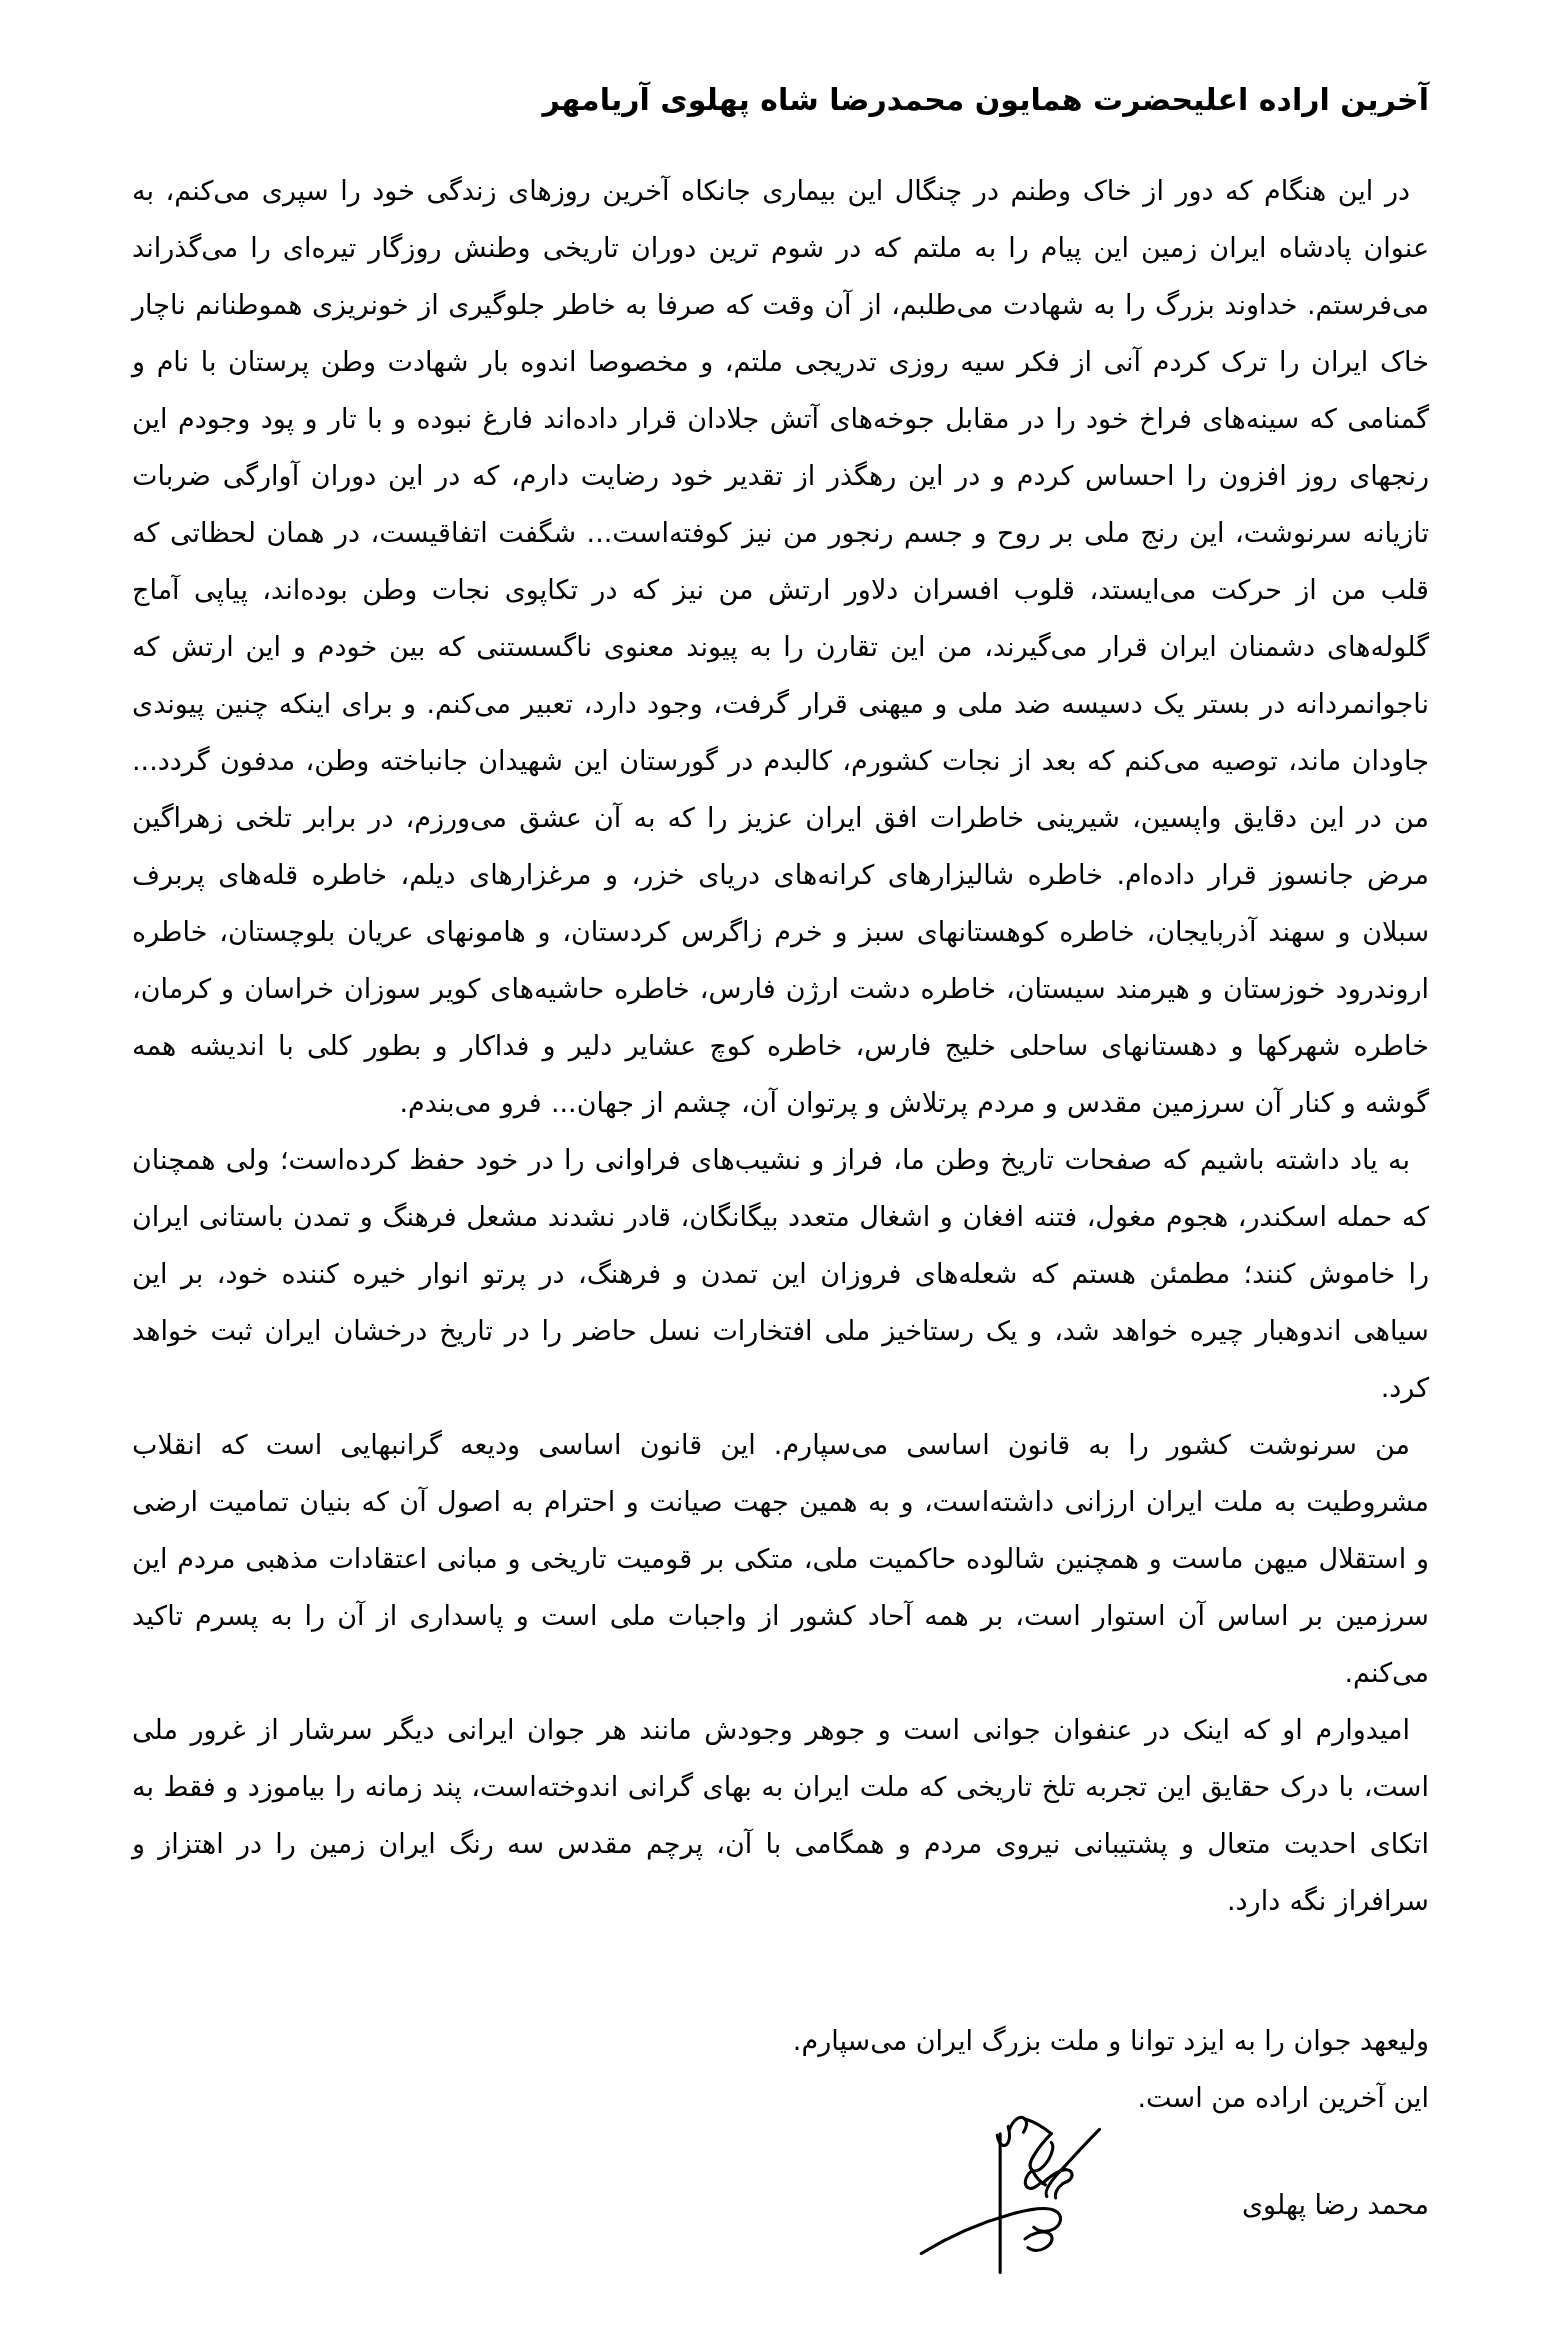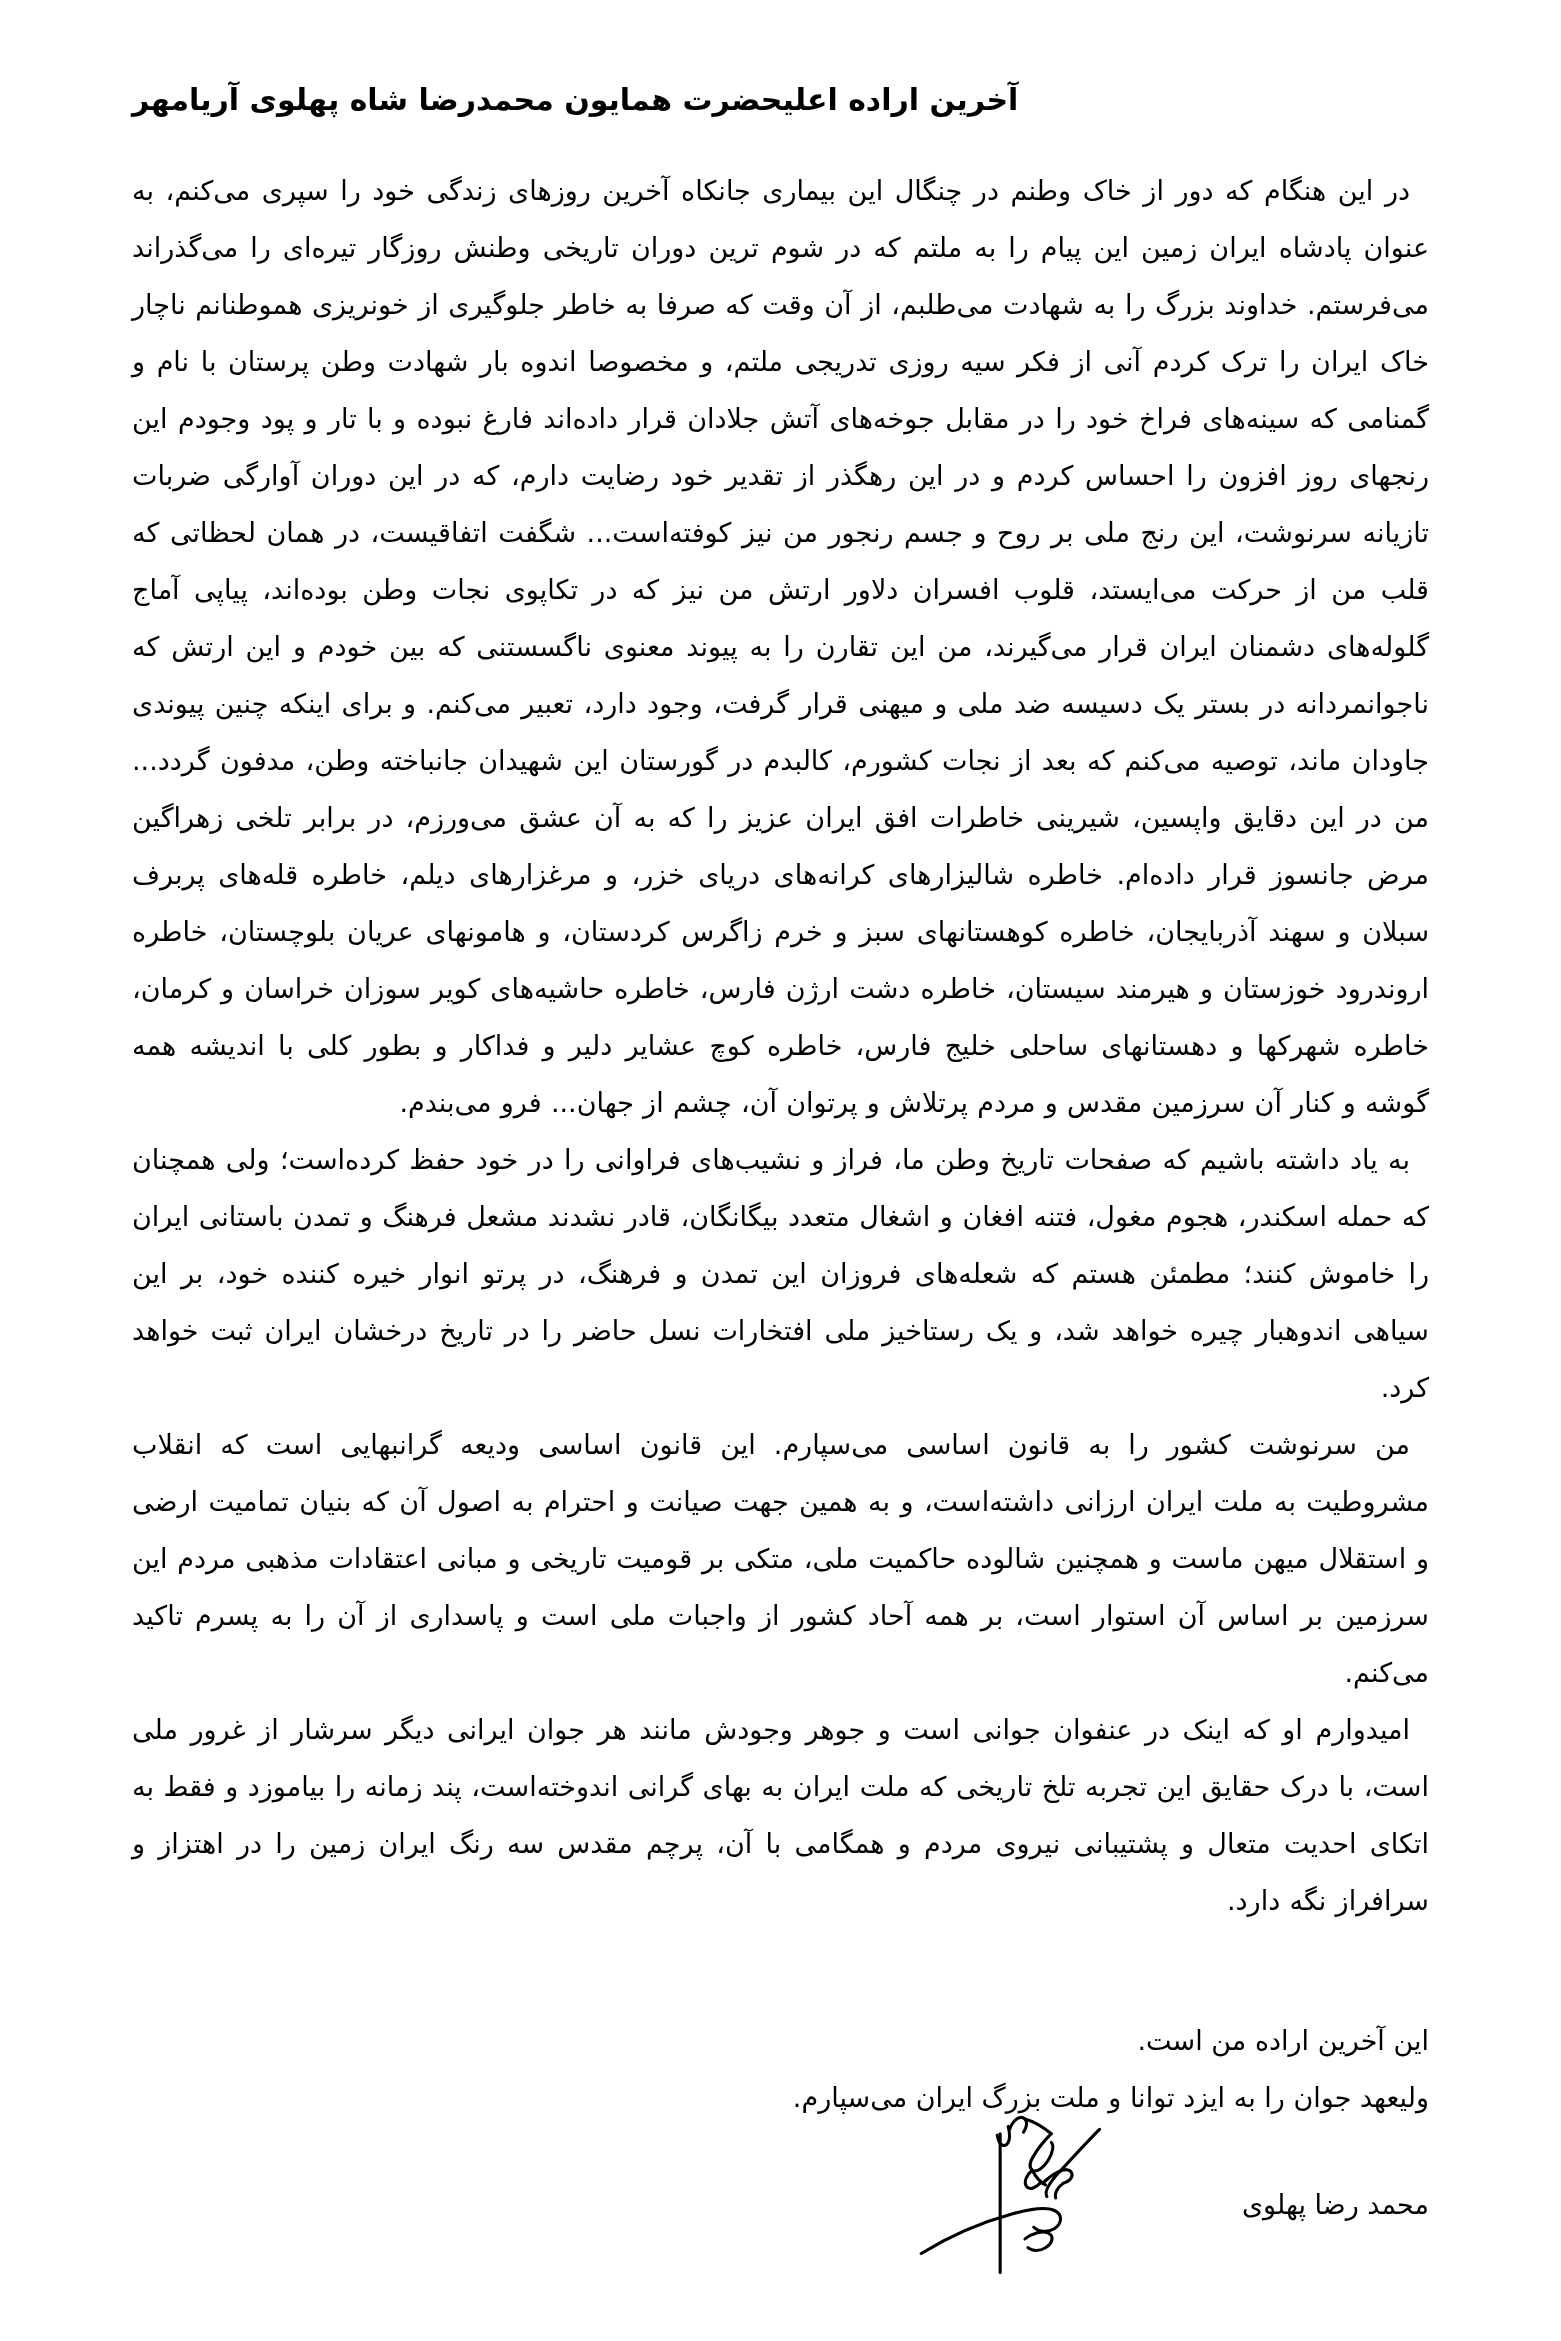--- a/index.html
+++ b/index.html
@@ -16,21 +16,21 @@
     margin: 0 auto;
     overflow: hidden;
     font-family: "DejaVu Sans", "Liberation Sans", sans-serif;
     color: #000000;
   }
   .doc-title {
     position: absolute;
     top: 57px;
     right: 132px;
     left: 132px;
-    text-align: left;
+    text-align: right;
     font-size: 30px;
     font-weight: bold;
     line-height: 1.5;
     letter-spacing: 0px;
     direction: rtl;
     color: #000;
   }
   .body-block {
     position: absolute;
     top: 162px;
@@ -98,22 +98,22 @@
   <h1 class="doc-title">آخرین اراده اعلیحضرت همایون محمدرضا شاه پهلوی آریامهر</h1>
 
   <div class="body-block">
     <p class="para indent">در این هنگام که دور از خاک وطنم در چنگال این بیماری جانکاه آخرین روزهای زندگی خود را سپری می‌کنم، به عنوان پادشاه ایران زمین این پیام را به ملتم که در شوم ترین دوران تاریخی وطنش روزگار تیره‌ای را می‌گذراند می‌فرستم. خداوند بزرگ را به شهادت می‌طلبم، از آن وقت که صرفا به خاطر جلوگیری از خونریزی هموطنانم ناچار خاک ایران را ترک کردم آنی از فکر سیه روزی تدریجی ملتم، و مخصوصا اندوه بار شهادت وطن پرستان با نام و گمنامی که سینه‌های فراخ خود را در مقابل جوخه‌های آتش جلادان قرار داده‌اند فارغ نبوده و با تار و پود وجودم این رنجهای روز افزون را احساس کردم و در این رهگذر از تقدیر خود رضایت دارم، که در این دوران آوارگی ضربات تازیانه سرنوشت، این رنج ملی بر روح و جسم رنجور من نیز کوفته‌است... شگفت اتفاقیست، در همان لحظاتی که قلب من از حرکت می‌ایستد، قلوب افسران دلاور ارتش من نیز که در تکاپوی نجات وطن بوده‌اند، پیاپی آماج گلوله‌های دشمنان ایران قرار می‌گیرند، من این تقارن را به پیوند معنوی ناگسستنی که بین خودم و این ارتش که ناجوانمردانه در بستر یک دسیسه ضد ملی و میهنی قرار گرفت، وجود دارد، تعبیر می‌کنم. و برای اینکه چنین پیوندی جاودان ماند، توصیه می‌کنم که بعد از نجات کشورم، کالبدم در گورستان این شهیدان جانباخته وطن، مدفون گردد... من در این دقایق واپسین، شیرینی خاطرات افق ایران عزیز را که به آن عشق می‌ورزم، در برابر تلخی زهراگین مرض جانسوز قرار داده‌ام. خاطره شالیزارهای کرانه‌های دریای خزر، و مرغزارهای دیلم، خاطره قله‌های پربرف سبلان و سهند آذربایجان، خاطره کوهستانهای سبز و خرم زاگرس کردستان، و هامونهای عریان بلوچستان، خاطره اروندرود خوزستان و هیرمند سیستان، خاطره دشت ارژن فارس، خاطره حاشیه‌های کویر سوزان خراسان و کرمان، خاطره شهرکها و دهستانهای ساحلی خلیج فارس، خاطره کوچ عشایر دلیر و فداکار و بطور کلی با اندیشه همه گوشه و کنار آن سرزمین مقدس و مردم پرتلاش و پرتوان آن، چشم از جهان... فرو می‌بندم.</p>
     <p class="para indent">به یاد داشته باشیم که صفحات تاریخ وطن ما، فراز و نشیب‌های فراوانی را در خود حفظ کرده‌است؛ ولی همچنان که حمله اسکندر، هجوم مغول، فتنه افغان و اشغال متعدد بیگانگان، قادر نشدند مشعل فرهنگ و تمدن باستانی ایران را خاموش کنند؛ مطمئن هستم که شعله‌های فروزان این تمدن و فرهنگ، در پرتو انوار خیره کننده خود، بر این سیاهی اندوهبار چیره خواهد شد، و یک رستاخیز ملی افتخارات نسل حاضر را در تاریخ درخشان ایران ثبت خواهد کرد.</p>
     <p class="para indent">من سرنوشت کشور را به قانون اساسی می‌سپارم. این قانون اساسی ودیعه گرانبهایی است که انقلاب مشروطیت به ملت ایران ارزانی داشته‌است، و به همین جهت صیانت و احترام به اصول آن که بنیان تمامیت ارضی و استقلال میهن ماست و همچنین شالوده حاکمیت ملی، متکی بر قومیت تاریخی و مبانی اعتقادات مذهبی مردم این سرزمین بر اساس آن استوار است، بر همه آحاد کشور از واجبات ملی است و پاسداری از آن را به پسرم تاکید می‌کنم.</p>
     <p class="para indent">امیدوارم او که اینک در عنفوان جوانی است و جوهر وجودش مانند هر جوان ایرانی دیگر سرشار از غرور ملی است، با درک حقایق این تجربه تلخ تاریخی که ملت ایران به بهای گرانی اندوخته‌است، پند زمانه را بیاموزد و فقط به اتکای احدیت متعال و پشتیبانی نیروی مردم و همگامی با آن، پرچم مقدس سه رنگ ایران زمین را در اهتزاز و سرافراز نگه دارد.</p>
   </div>
 
   <div class="closing-block">
+    <p class="closing-line">ولیعهد جوان را به ایزد توانا و ملت بزرگ ایران می‌سپارم.</p>
     <p class="closing-line">این آخرین اراده من است.</p>
-    <p class="closing-line">ولیعهد جوان را به ایزد توانا و ملت بزرگ ایران می‌سپارم.</p>
   </div>
 
   <div class="signature-area">
     <div class="signature-mark">
       <svg viewBox="0 0 320 260" width="234" height="190" xmlns="http://www.w3.org/2000/svg" fill="none" stroke="#000000" stroke-width="4.2" stroke-linecap="round" stroke-linejoin="round">
         <path d="M152 68 L152 258"></path>
         <path d="M148 70 C150 84, 158 88, 163 80 C166 74, 165 66, 163 58"></path>
         <path d="M165 62 C170 48, 180 42, 186 48 C190 52, 188 60, 184 66"></path>
         <path d="M186 48 C200 52, 212 60, 222 68"></path>
         <path d="M222 68 C212 78, 204 88, 198 98 C193 106, 191 114, 196 118 C202 122, 212 114, 218 104 C224 94, 226 84, 222 80"></path>

